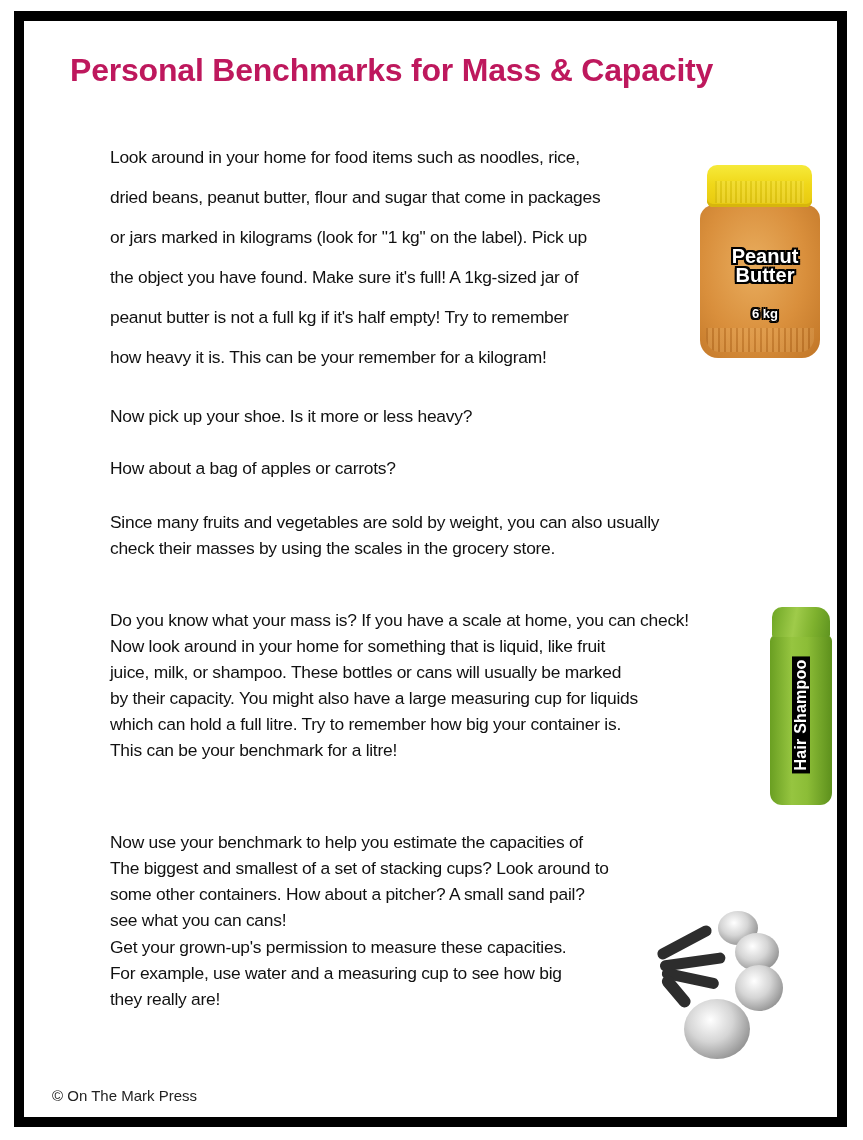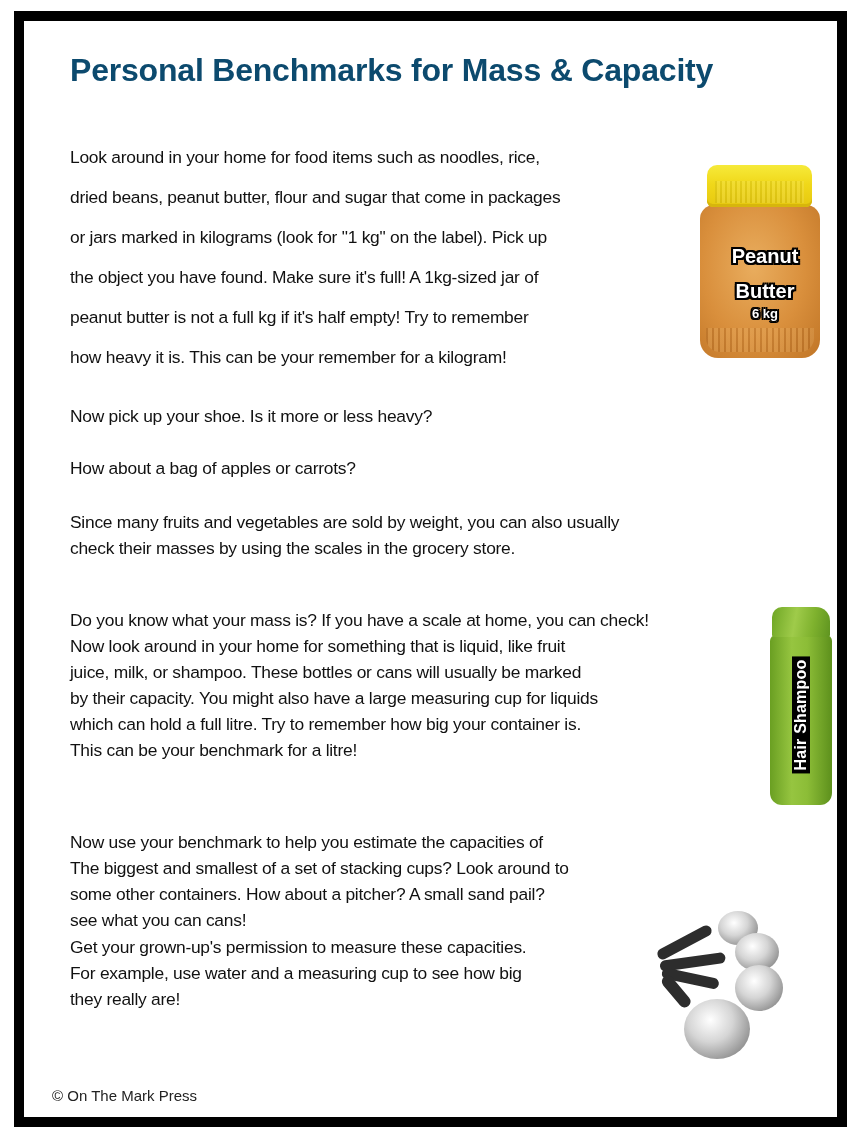--- a/index.html
+++ b/index.html
@@ -1,23 +1,23 @@
 <!DOCTYPE html>
 <html><head>
   <meta charset="utf-8">
   <style>
     html, body { margin: 0; padding: 0; background: #ffffff; }
     body { width: 863px; height: 1140px; position: relative; overflow: hidden;
            font-family: "Liberation Sans", "DejaVu Sans", sans-serif; color: #111; }
     .frame { position: absolute; left: 14px; top: 11px; width: 813px; height: 1096px;
              border: 10px solid #000; background: #fff; }
     .title { position: absolute; left: 70px; top: 52px; margin: 0;
-             font-size: 32px; font-weight: bold; letter-spacing: -0.2px; color: #0c4a6e; white-space: nowrap; }
+             font-size: 32px; font-weight: bold; letter-spacing: -0.2px; color: #be185d; white-space: nowrap; }
     .para { position: absolute; left: 70px; margin: 0; font-size: 17.4px; letter-spacing: -0.25px; }
-    .para .ln { display: block; white-space: nowrap; }
+    .para .ln { display: block; white-space: nowrap; margin-left: 40px; }
     .p1 .ln { height: 40px; line-height: 40px; }
     .p-tight .ln { height: 26px; line-height: 26px; }
     .footer { position: absolute; left: 52px; top: 1087px; font-size: 15px; color: #222; white-space: nowrap; }
 
     
     .jar { position: absolute; left: 700px; top: 163px; width: 120px; height: 197px; }
     .jar .lid { position: absolute; left: 7px; top: 2px; width: 105px; height: 42px;
                 background: linear-gradient(180deg, #f6ea3a 0%, #f0d81a 45%, #e6c80f 100%);
                 border-radius: 10px 10px 6px 6px;
                 box-shadow: inset 0 -3px 0 #d7b60c; }
@@ -26,21 +26,21 @@
     .jar .body { position: absolute; left: 0; top: 42px; width: 120px; height: 153px;
                  background: radial-gradient(ellipse at 45% 40%, #e9ad5e 0%, #d98f3c 55%, #c07526 100%);
                  border-radius: 14px 14px 18px 18px; }
     .jar .body::after { content: ""; position: absolute; left: 6px; right: 6px; bottom: 6px; height: 24px;
                  background: repeating-linear-gradient(90deg, rgba(120,60,10,0.18) 0 2px, rgba(255,220,160,0.15) 2px 6px);
                  border-radius: 0 0 14px 14px; }
     .jar .lbl { position: absolute; left: 0; width: 130px; text-align: center; color: #fff; font-weight: bold;
                 text-shadow: -2px -2px 0 #000, 2px -2px 0 #000, -2px 2px 0 #000, 2px 2px 0 #000,
                              0 2px 0 #000, 0 -2px 0 #000, 2px 0 0 #000, -2px 0 0 #000; }
     .jar .l1 { top: 82px; font-size: 20px; }
-    .jar .l2 { top: 117px; font-size: 20px; }
+    .jar .l2 { top: 101px; font-size: 20px; }
     .jar .l3 { top: 143px; font-size: 13px; }
 
     
     .shampoo { position: absolute; left: 770px; top: 607px; width: 62px; height: 200px; }
     .shampoo .cap { position: absolute; left: 2px; top: 0; width: 58px; height: 30px;
                     background: linear-gradient(100deg, #6ea624 0%, #9fcb4a 40%, #7fb22e 70%, #5f9420 100%);
                     border-radius: 10px 14px 2px 2px; }
     .shampoo .bot { position: absolute; left: 0; top: 28px; width: 62px; height: 170px;
                     background: linear-gradient(90deg, #6a9f22 0%, #96c540 35%, #8cbd37 60%, #5d901c 100%);
                     border-radius: 6px 6px 12px 12px; }

